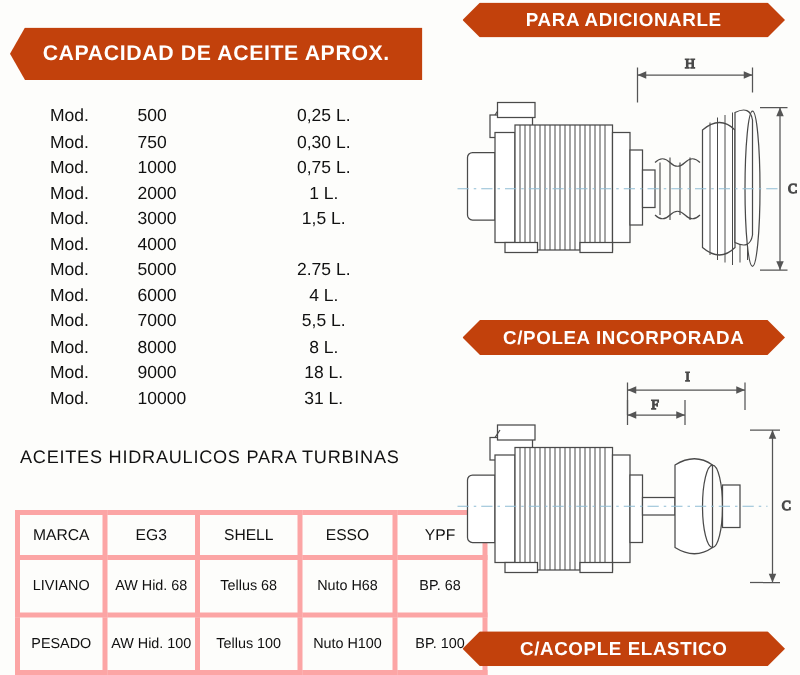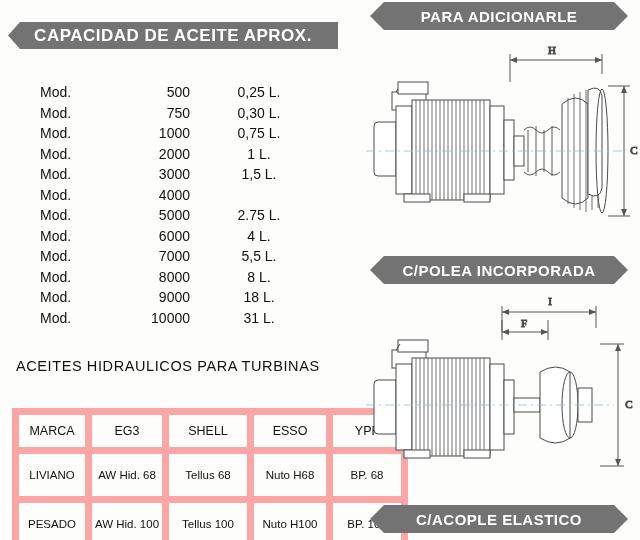--- a/index.html
+++ b/index.html
@@ -17,42 +17,42 @@
   }
   .page {
     position: relative;
     width: 640px;
     height: 540px;
   }
 
   
   .ribbon {
     position: absolute;
-    background: #737373;
+    background: #c2410c;
     color: #ffffff;
     font-weight: bold;
     letter-spacing: 0.5px;
     display: flex;
     align-items: center;
     justify-content: center;
     text-align: center;
     box-sizing: border-box;
   }
   .ribbon.left-notch {
     clip-path: polygon(12px 0, 100% 0, 100% 100%, 12px 100%, 0 50%);
   }
   .ribbon.both-notch {
     clip-path: polygon(14px 0, calc(100% - 14px) 0, 100% 50%, calc(100% - 14px) 100%, 14px 100%, 0 50%);
   }
 
   #ribbon-capacidad {
     left: 8px;
     top: 22px;
     width: 330px;
-    height: 27px;
+    height: 42px;
     font-size: 17px;
   }
   #ribbon-adicionarle {
     left: 370px;
     top: 2px;
     width: 258px;
     height: 28px;
     font-size: 15px;
   }
   #ribbon-polea {
@@ -82,21 +82,21 @@
     font-size: 14px;
     line-height: 20.5px;
     color: #111111;
   }
   .cap-mod {
     width: 70px;
     text-align: left;
   }
   .cap-model {
     width: 80px;
-    text-align: right;
+    text-align: left;
     padding-right: 24px;
   }
   .cap-vol {
     width: 90px;
     text-align: center;
   }
 
   
   #oils-title {
     position: absolute;
@@ -108,21 +108,21 @@
   }
   #oils-table {
     position: absolute;
     left: 12px;
     top: 408px;
     width: 334px;
     border-collapse: collapse;
     table-layout: fixed;
   }
   #oils-table td {
-    border: 7px solid #fca5a5;
+    border: 4px solid #fca5a5;
     text-align: center;
     vertical-align: middle;
     font-size: 11.5px;
     height: 40px;
     padding: 1px 2px;
     color: #111111;
   }
   #oils-table tr.head td {
     font-size: 12.5px;
     height: 30px;

